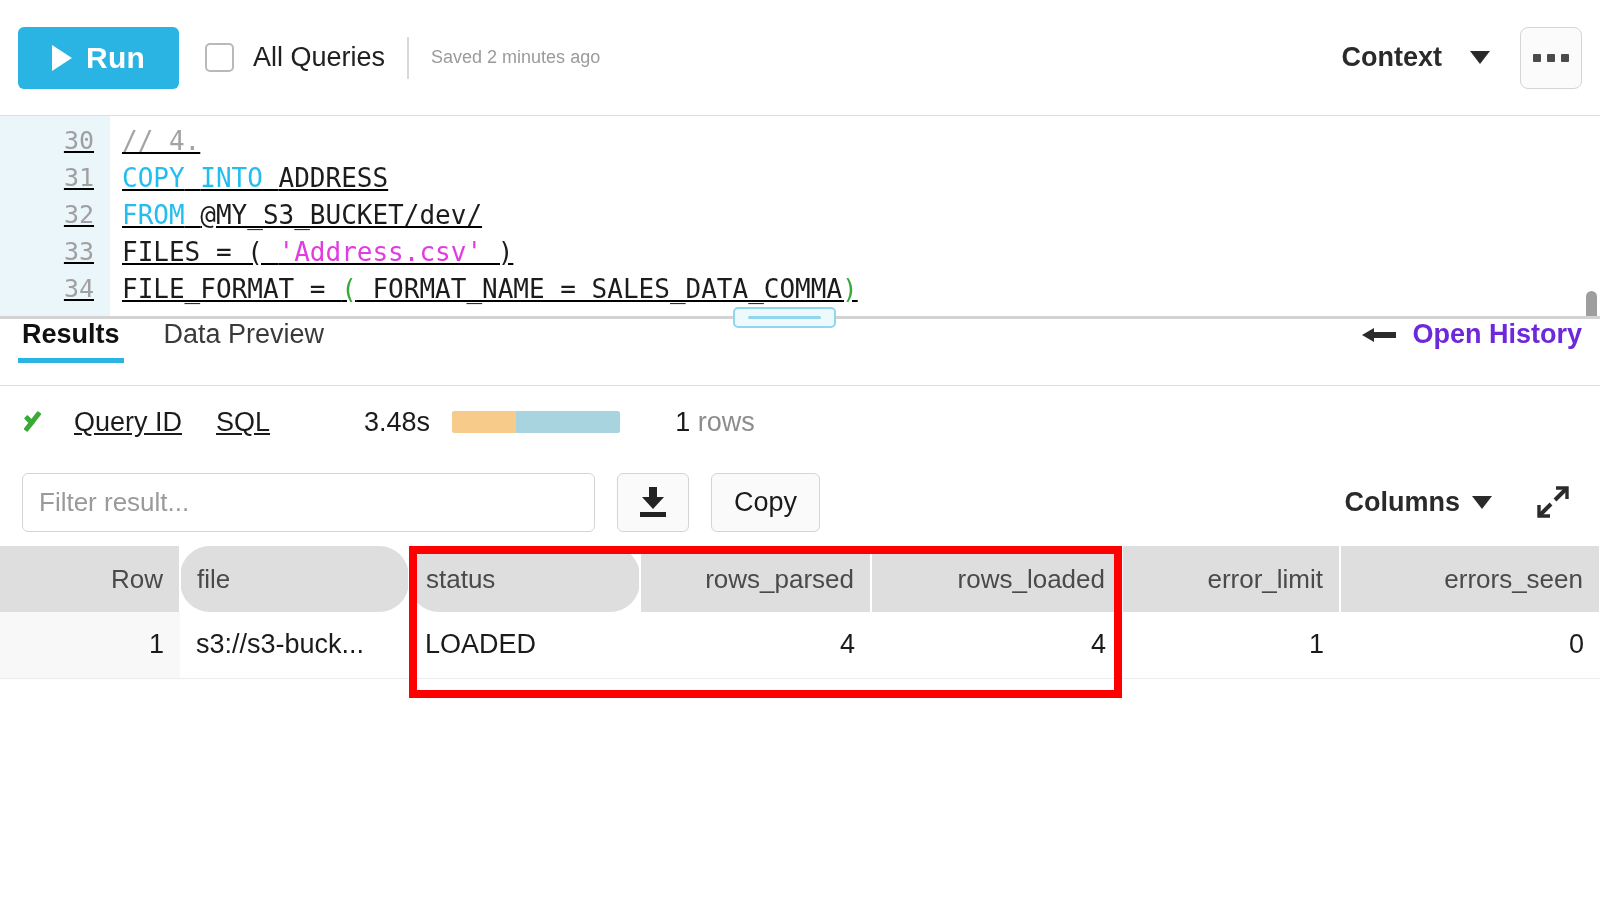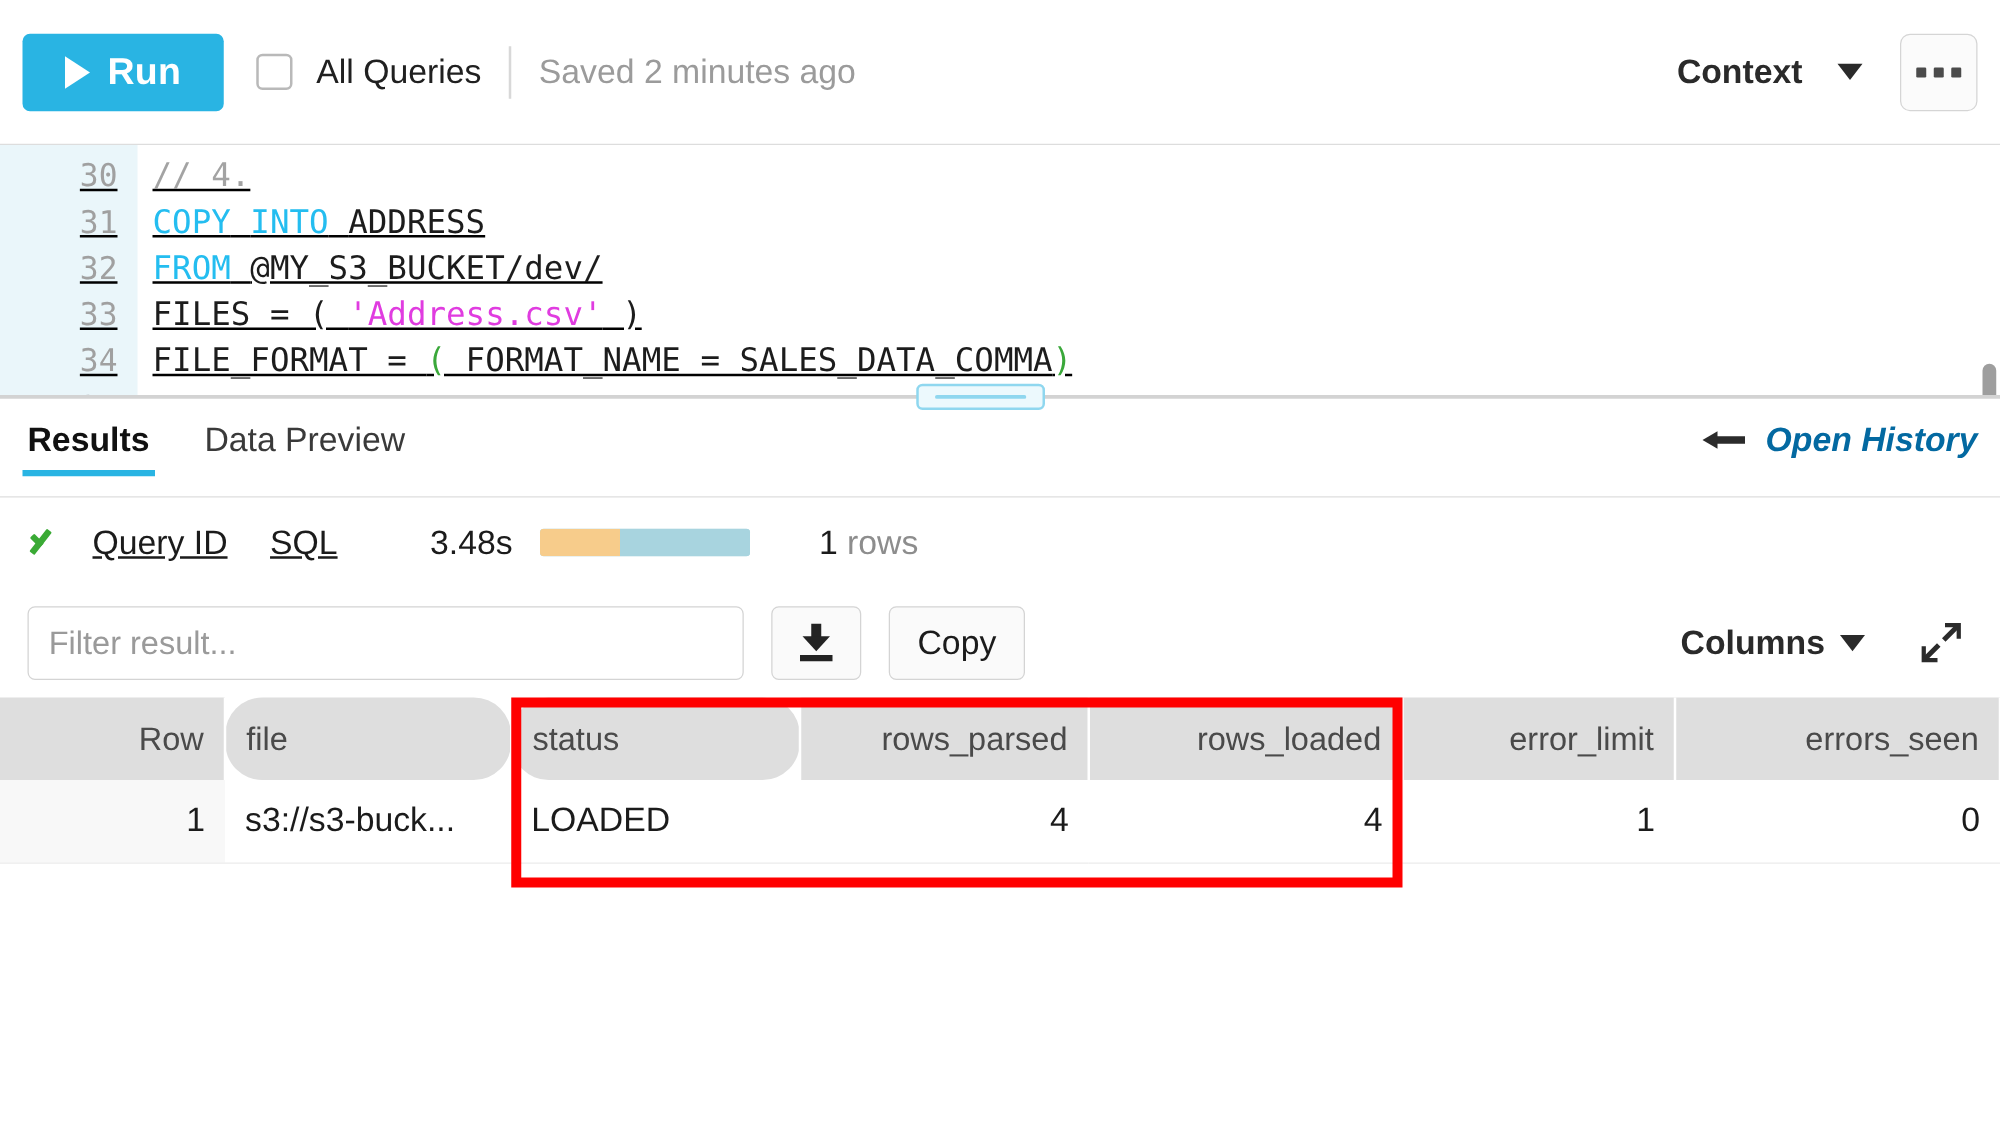--- a/index.html
+++ b/index.html
@@ -50,21 +50,21 @@
     border: 2px solid #b9b9b9;
     border-radius: 5px;
     background: #ffffff;
   }
   .allq-label { font-size: 27px; color: #202020; }
   .vdivider {
     width: 2px; height: 42px;
     background: #d8d8d8;
     margin: 0 22px;
   }
-  .saved-text { font-size: 27px; color: #9b9b9b; }
+  .saved-text { font-size: 18px; color: #9b9b9b; }
   .header-right {
     margin-left: auto;
     display: flex; align-items: center; gap: 30px;
   }
   .context-btn {
     display: flex; align-items: center; gap: 28px;
     cursor: pointer;
   }
   .context-label { font-size: 27px; font-weight: bold; color: #2a2a2a; }
   .caret-down {
@@ -151,23 +151,23 @@
   .splitter-handle i {
     display: block;
     width: 73px; height: 3px;
     background: #8fd7ef;
     border-radius: 2px;
   }
 
   
   .tabs-bar {
     position: relative;
-    height: 79px;
+    height: 67px;
     display: flex;
-    align-items: center;
+    align-items: flex-start;
     padding: 0 18px;
     border-bottom: 1px solid #dedede;
   }
   .tab {
     font-size: 27px;
     color: #3a3a3a;
     padding: 0 4px 12px 4px;
     margin-right: 36px;
     cursor: pointer;
     position: relative;
@@ -199,21 +199,21 @@
   }
   .arrow-left::after {
     content: "";
     position: absolute;
     left: 0; top: 0;
     width: 0; height: 0;
     border-right: 12px solid #2b2b2b;
     border-top: 7px solid transparent;
     border-bottom: 7px solid transparent;
   }
-  .open-history-label { font-size: 27px; font-weight: bold; color: #0369a1; font-style: italic; }
+  .open-history-label { font-size: 27px; font-weight: bold; color: #6d28d9; }
 
   
   .status-row {
     height: 72px;
     display: flex;
     align-items: center;
     padding: 0 22px;
     gap: 0;
   }
   .check-icon {
@@ -242,21 +242,21 @@
   .link {
     font-size: 27px;
     color: #1b1b1b;
     text-decoration: underline;
     cursor: pointer;
     margin-right: 34px;
   }
   .elapsed {
     font-size: 27px;
     color: #1b1b1b;
-    margin-left: 40px;
+    margin-left: 60px;
     margin-right: 22px;
   }
   .progress {
     width: 168px; height: 22px;
     border-radius: 3px;
     overflow: hidden;
     display: flex;
     background: #a8d4df;
   }
   .progress .seg-a { width: 38%; background: #f7cc8b; }

